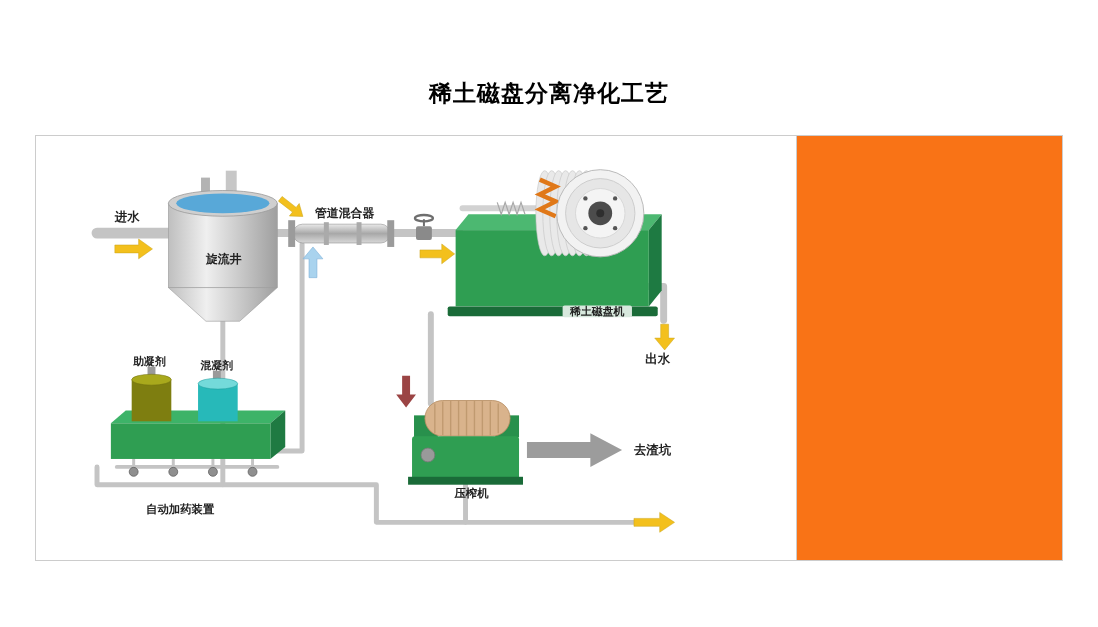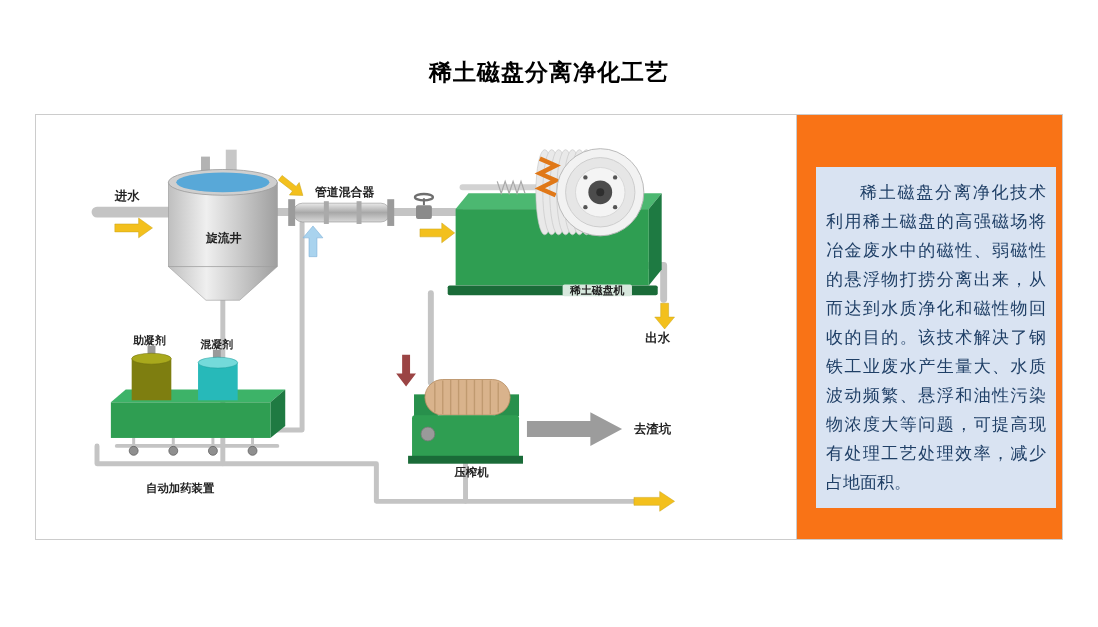--- a/index.html
+++ b/index.html
@@ -1,21 +1,21 @@
 <!DOCTYPE html>
 <html><head>
 <meta charset="utf-8">
 <style>
   html,body { margin:0; padding:0; background:#ffffff; }
   body {
     width:1098px; height:627px; overflow:hidden;
     font-family:"Liberation Sans", sans-serif;
   }
   .page-title {
-    padding-top:57px;
+    padding-top:78px;
     text-align:center;
     font-size:23px;
     font-weight:bold;
     color:#000000;
     letter-spacing:1px;
   }
   .content-frame {
     margin:26px 35px 0 35px;
     height:426px;
     border:1px solid #cccccc;
@@ -194,19 +194,14 @@
 
       <g>
         <polygon points="492,309 556,309 556,300 588,317 556,334 556,325 492,325" fill="#9c9c9c"></polygon>
         <text x="600" y="321" font-size="12.5">去渣坑</text>
       </g>
 
       <polygon points="600,386 626,386 626,380 641,390 626,400 626,394 600,394" stroke="#c9a317" stroke-width="0.5" fill="#f3c01d"></polygon>
     </svg>
   </div>
 
-  <div class="info-area">
-    <div class="info-panel">
-      <p class="info-text">稀土磁盘分离净化技术利用稀土磁盘的高强磁场将冶金废水中的磁性、弱磁性的悬浮物打捞分离出来，从而达到水质净化和磁性物回收的目的。该技术解决了钢铁工业废水产生量大、水质波动频繁、悬浮和油性污染物浓度大等问题，可提高现有处理工艺处理效率，减少占地面积。</p>
-    </div>
-  </div>
 
 </div>
 
 </body></html>

